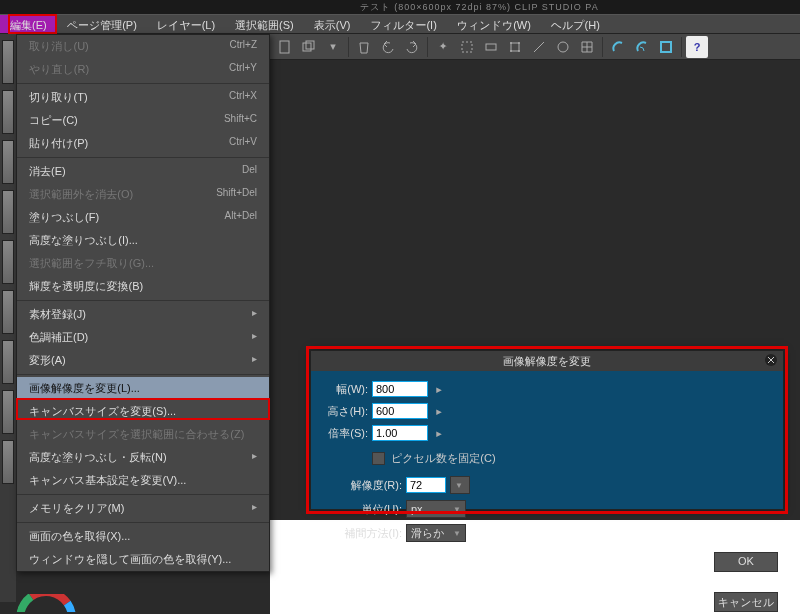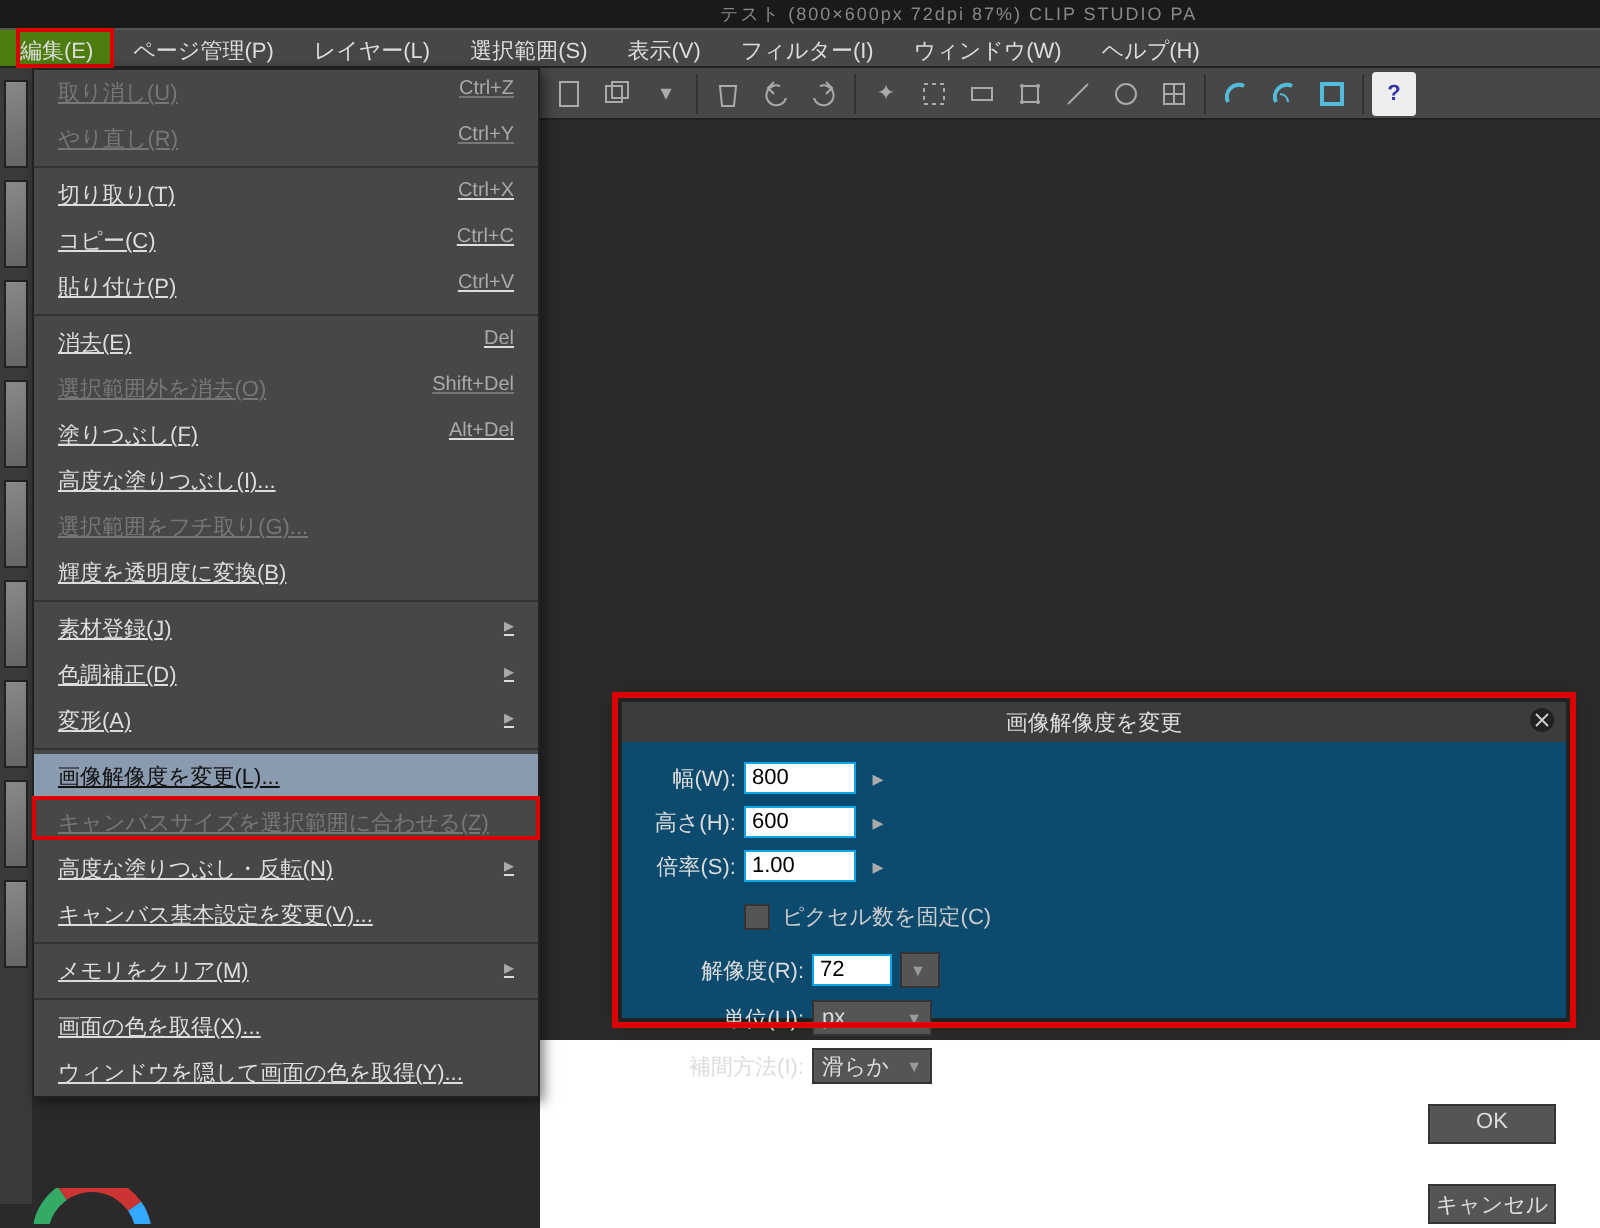--- a/index.html
+++ b/index.html
@@ -2,34 +2,34 @@
 <html><head>
 <meta charset="utf-8">
 <style>
   * { box-sizing: border-box; margin: 0; padding: 0; font-family: "Meiryo", sans-serif; }
   body { width: 800px; height: 614px; background: #2a2a2a; overflow: hidden; position: relative; font-size: 11px; color: #ccc; }
 
   .titlebar { height: 14px; background: #1a1a1a; color: #888; font-size: 9px; padding: 1px 0 0 360px; letter-spacing: 1px; }
 
   .menubar { height: 20px; background: #474747; display: flex; border-top: 1px solid #555; border-bottom: 1px solid #222; }
   .menu-item { padding: 3px 10px 0 10px; color: #ddd; font-size: 11px; white-space: nowrap; }
-  .menu-item.active { background: #4d7c0f; }
+  .menu-item.active { background: #a21caf; }
   .menu-hl { position:absolute; left:8px; top:14px; width:49px; height:20px; border:2px solid #d00; pointer-events:none; }
 
   .toolbar { position: absolute; left: 270px; top: 34px; right: 0; height: 26px; background: #474747; border-bottom: 1px solid #222; display: flex; align-items: center; gap: 2px; padding-left: 4px; }
   .tbtn { width: 22px; height: 22px; display: flex; align-items: center; justify-content: center; color: #aaa; }
   .tsep { width: 1px; height: 20px; background: #333; margin: 0 2px; }
 
   .leftedge { position:absolute; left:0; top:34px; width:16px; height:568px; background:#3a3a3a; }
   .leftedge .swatch { width:12px; height:44px; margin:6px 2px; background:linear-gradient(#888,#666); border:1px solid #222; }
   .colorwheel { position:absolute; left:16px; bottom:2px; width:68px; height:18px; overflow:hidden; }
   .colorwheel .ring { width:60px; height:60px; border-radius:50%; border:8px solid transparent; border-top-color:#c33; border-left-color:#3a6; border-right-color:#3af; border-bottom-color:#cc3; transform:translateY(-6px) rotate(10deg); }
 
   .dropdown { position: absolute; left: 16px; top: 34px; width: 254px; background: #474747; border: 1px solid #222; box-shadow: 2px 2px 6px rgba(0,0,0,0.5); }
-  .drow { display: flex; justify-content: space-between; padding: 4px 12px; color: #ddd; text-decoration: underline; }
+  .drow { display: flex; justify-content: space-between; padding: 4px 12px; color: #ddd; }
   .drow.disabled { color: #777; }
   .drow .key { color: #aaa; font-size: 10px; }
   .drow.highlighted { background: #8a9bb0; color: #111; }
   .dsep { height: 1px; background: #333; margin: 2px 0; }
   .dropdown-hl { position:absolute; left:16px; top:398px; width:254px; height:22px; border:2px solid #d00; pointer-events:none; }
 
   .canvas { position:absolute; left:270px; top:60px; right:0; bottom:0; background:#2a2a2a; }
   .paper { position:absolute; left:0; top:460px; width:530px; height:94px; background:#fff; }
 
   .dialog { position:absolute; left:310px; top:350px; width:474px; height:160px; background:#0c4a6e; border:1px solid #222; box-shadow:0 0 8px rgba(0,0,0,.6); }
@@ -183,21 +183,21 @@
       <span>やり直し(R)</span>
       <span class="key">Ctrl+Y</span>
     </div>
     <div class="dsep"></div>
     <div class="drow">
       <span>切り取り(T)</span>
       <span class="key">Ctrl+X</span>
     </div>
     <div class="drow">
       <span>コピー(C)</span>
-      <span class="key">Ctrl+C</span>
+      <span class="key">Shift+C</span>
     </div>
     <div class="drow">
       <span>貼り付け(P)</span>
       <span class="key">Ctrl+V</span>
     </div>
     <div class="dsep"></div>
     <div class="drow">
       <span>消去(E)</span>
       <span class="key">Del</span>
     </div>
@@ -230,20 +230,24 @@
       <span>色調補正(D)</span>
       <span class="key">▸</span>
     </div>
     <div class="drow">
       <span>変形(A)</span>
       <span class="key">▸</span>
     </div>
     <div class="dsep"></div>
     <div class="drow highlighted">
       <span>画像解像度を変更(L)...</span>
+      <span class="key"></span>
+    </div>
+    <div class="drow">
+      <span>キャンバスサイズを変更(S)...</span>
       <span class="key"></span>
     </div>
     <div class="drow disabled">
       <span>キャンバスサイズを選択範囲に合わせる(Z)</span>
       <span class="key"></span>
     </div>
     <div class="drow">
       <span>高度な塗りつぶし・反転(N)</span>
       <span class="key">▸</span>
     </div>

